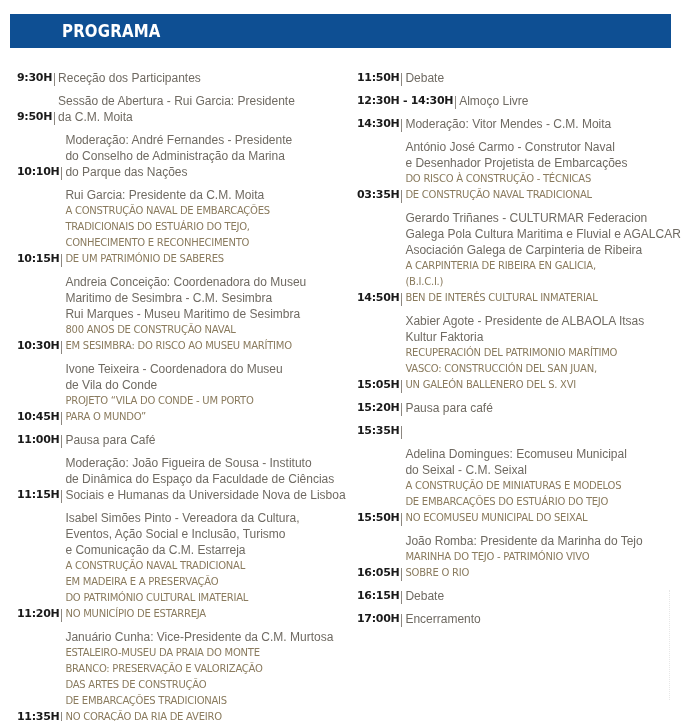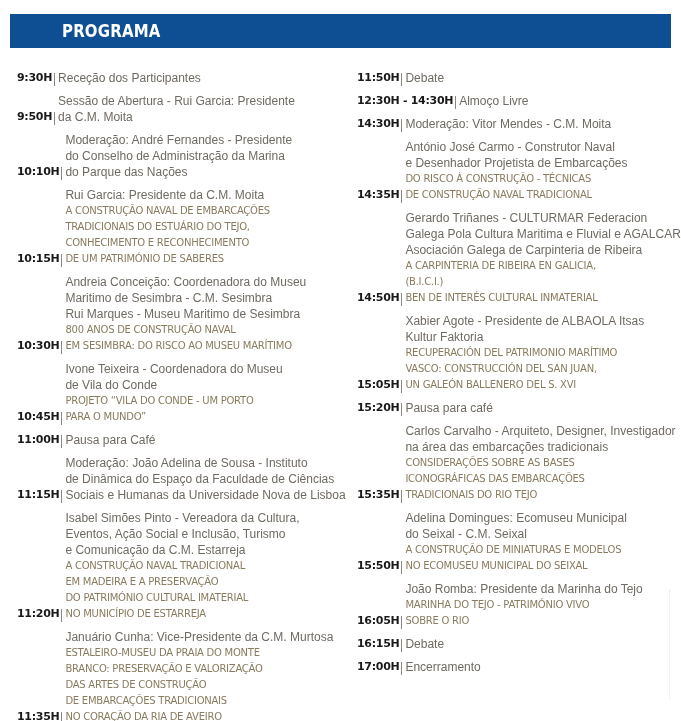--- a/index.html
+++ b/index.html
@@ -111,21 +111,21 @@
       <span class="time">11:00H</span>
       <span class="sep"></span>
       <div class="body">
         <div class="line">Pausa para Café</div>
       </div>
     </div>
     <div class="entry">
       <span class="time">11:15H</span>
       <span class="sep"></span>
       <div class="body">
-        <div class="line">Moderação: João Adelina de Sousa - Instituto</div>
+        <div class="line">Moderação: João Figueira de Sousa - Instituto</div>
         <div class="line">de Dinâmica do Espaço da Faculdade de Ciências</div>
         <div class="line">Sociais e Humanas da Universidade Nova de Lisboa</div>
       </div>
     </div>
     <div class="entry">
       <span class="time">11:20H</span>
       <span class="sep"></span>
       <div class="body">
         <div class="line">Isabel Simões Pinto - Vereadora da Cultura,</div>
         <div class="line">Eventos, Ação Social e Inclusão, Turismo</div>
@@ -165,21 +165,21 @@
       </div>
     </div>
     <div class="entry">
       <span class="time">14:30H</span>
       <span class="sep"></span>
       <div class="body">
         <div class="line">Moderação: Vitor Mendes - C.M. Moita</div>
       </div>
     </div>
     <div class="entry">
-      <span class="time">14:35H</span>
+      <span class="time">03:35H</span>
       <span class="sep"></span>
       <div class="body">
         <div class="line">António José Carmo - Construtor Naval</div>
         <div class="line">e Desenhador Projetista de Embarcações</div>
         <div class="tline">DO RISCO À CONSTRUÇÃO - TÉCNICAS</div>
         <div class="tline">DE CONSTRUÇÃO NAVAL TRADICIONAL</div>
       </div>
     </div>
     <div class="entry">
       <span class="time">14:50H</span>
@@ -207,35 +207,29 @@
     <div class="entry">
       <span class="time">15:20H</span>
       <span class="sep"></span>
       <div class="body">
         <div class="line">Pausa para café</div>
       </div>
     </div>
     <div class="entry">
       <span class="time">15:35H</span>
       <span class="sep"></span>
-      <div class="body">
-        <div class="line">Carlos Carvalho - Arquiteto, Designer, Investigador</div>
-        <div class="line">na área das embarcações tradicionais</div>
-        <div class="tline">CONSIDERAÇÕES SOBRE AS BASES</div>
-        <div class="tline">ICONOGRÁFICAS DAS EMBARCAÇÕES</div>
-        <div class="tline">TRADICIONAIS DO RIO TEJO</div>
-      </div>
     </div>
     <div class="entry">
       <span class="time">15:50H</span>
       <span class="sep"></span>
       <div class="body">
         <div class="line">Adelina Domingues: Ecomuseu Municipal</div>
         <div class="line">do Seixal - C.M. Seixal</div>
         <div class="tline">A CONSTRUÇÃO DE MINIATURAS E MODELOS</div>
+        <div class="tline">DE EMBARCAÇÕES DO ESTUÁRIO DO TEJO</div>
         <div class="tline">NO ECOMUSEU MUNICIPAL DO SEIXAL</div>
       </div>
     </div>
     <div class="entry">
       <span class="time">16:05H</span>
       <span class="sep"></span>
       <div class="body">
         <div class="line">João Romba: Presidente da Marinha do Tejo</div>
         <div class="tline">MARINHA DO TEJO - PATRIMÓNIO VIVO</div>
         <div class="tline">SOBRE O RIO</div>

